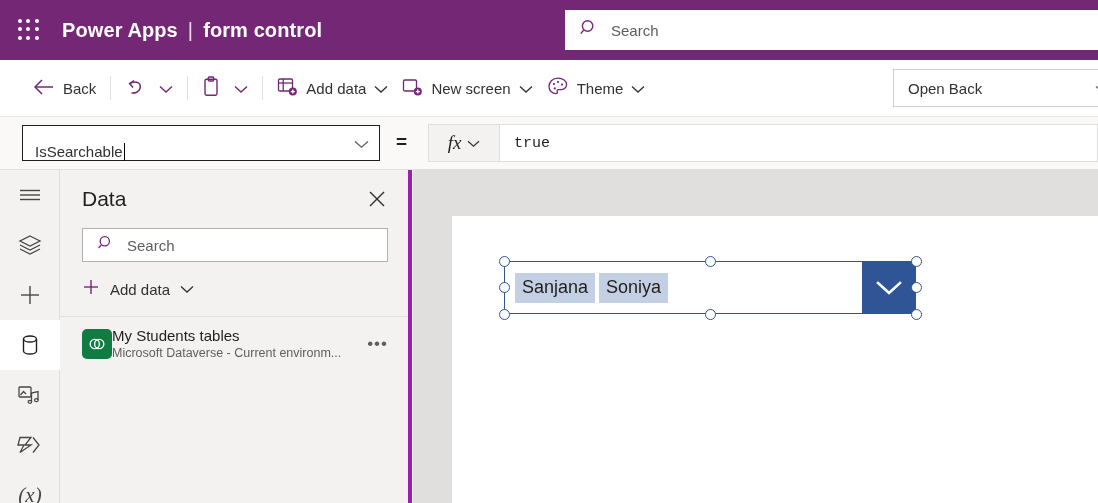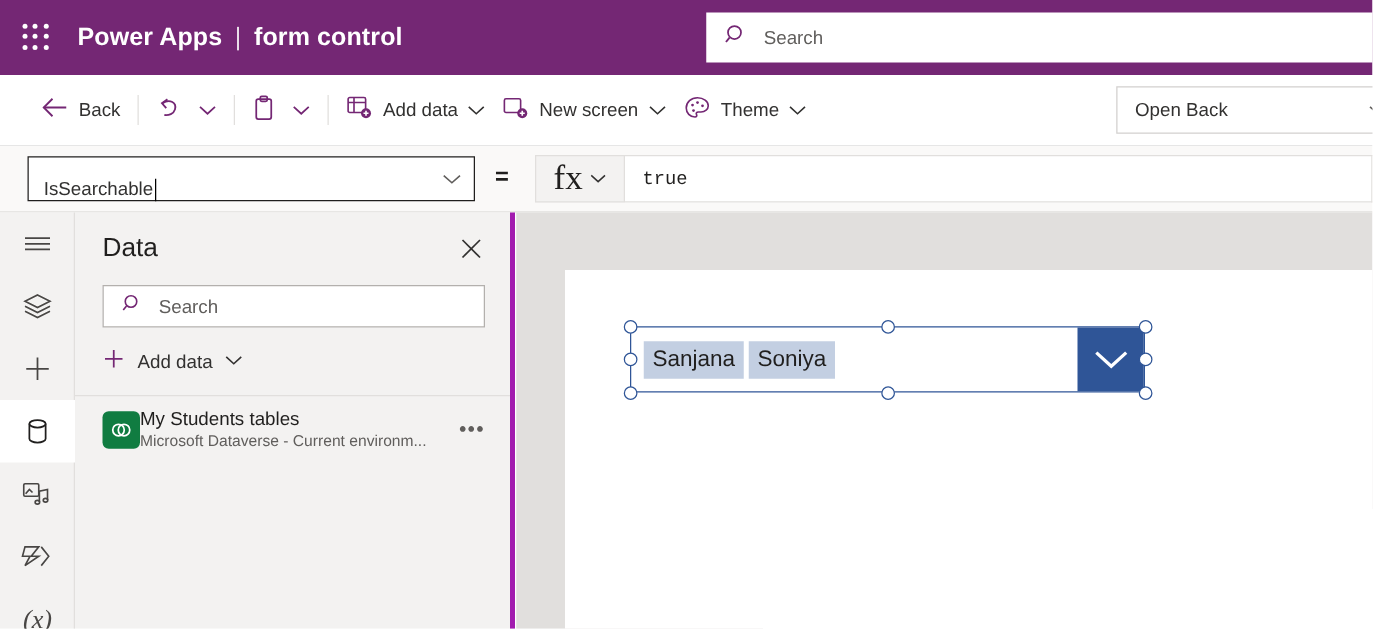--- a/index.html
+++ b/index.html
@@ -79,22 +79,22 @@
     position: absolute; left: 396px; top: 131px;
     font-size: 19px; font-weight: bold; color: #201f1e;
   }
   .fxbtn {
     position: absolute; left: 428px; top: 124px; width: 72px; height: 38px;
     background: #f3f2f1; border: 1px solid #e1dfdd;
     display: flex; align-items: center; justify-content: center; gap: 6px;
     cursor: pointer;
   }
   .fxbtn .fx {
-    font-family: "Liberation Serif", serif; 
-    font-size: 28px; color: #201f1e;
+    font-family: "Liberation Serif", serif; font-style: italic;
+    font-size: 19px; color: #201f1e;
   }
   .formula {
     position: absolute; left: 500px; top: 124px; width: 598px; height: 38px;
     background: #ffffff; border: 1px solid #e1dfdd; border-left: none;
     display: flex; align-items: center; padding-left: 14px;
     font-family: "Liberation Mono", monospace; font-size: 15px; color: #201f1e;
     cursor: text;
   }
 
   

